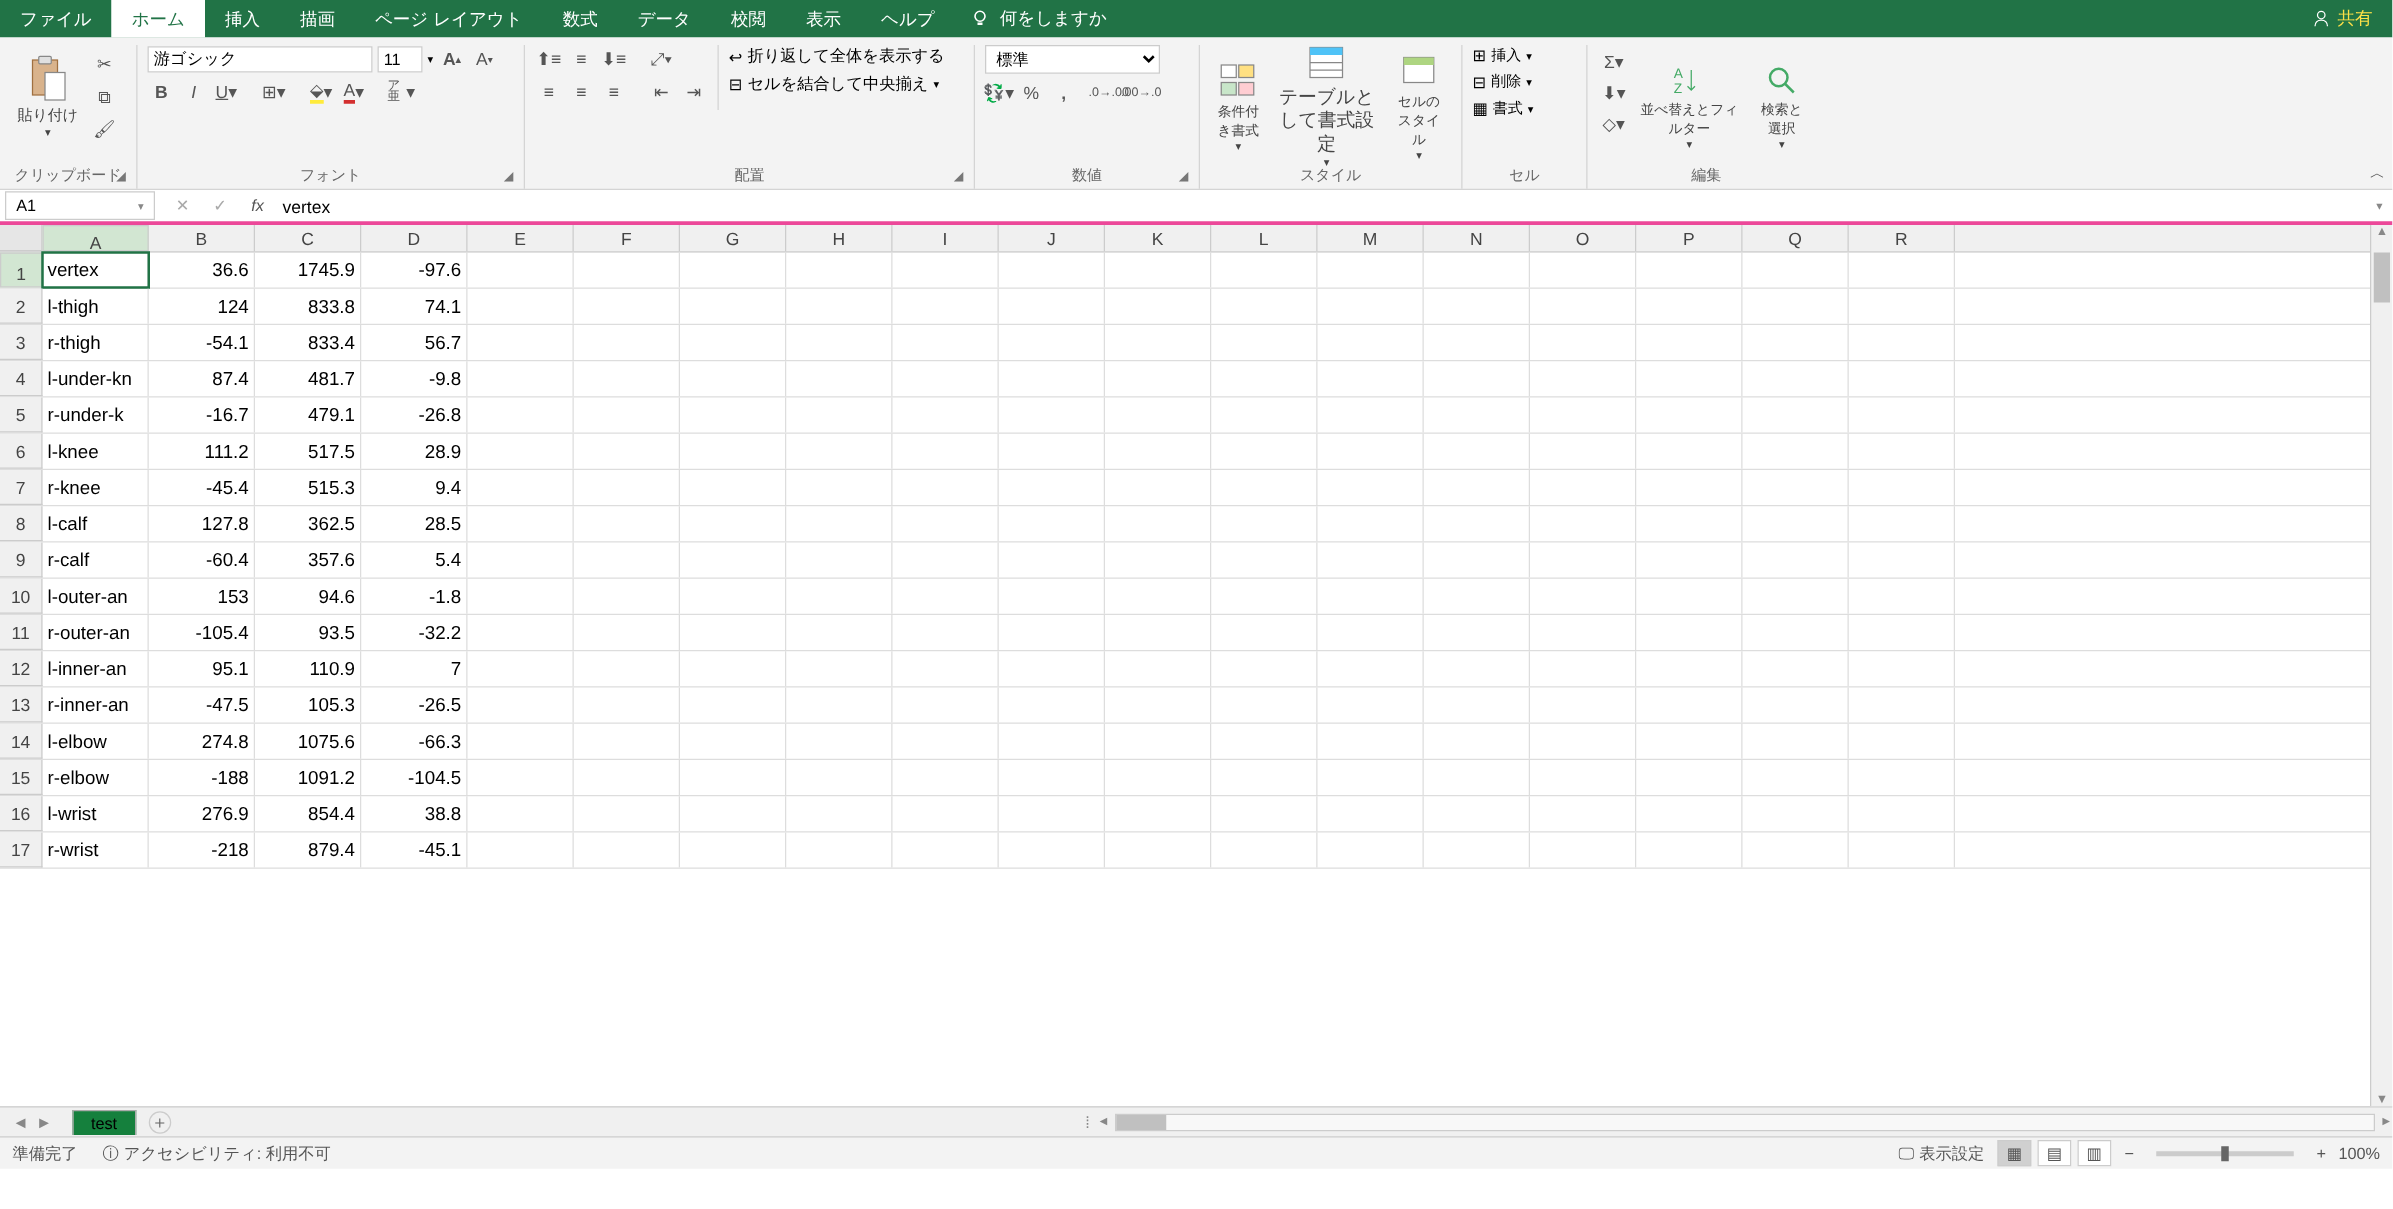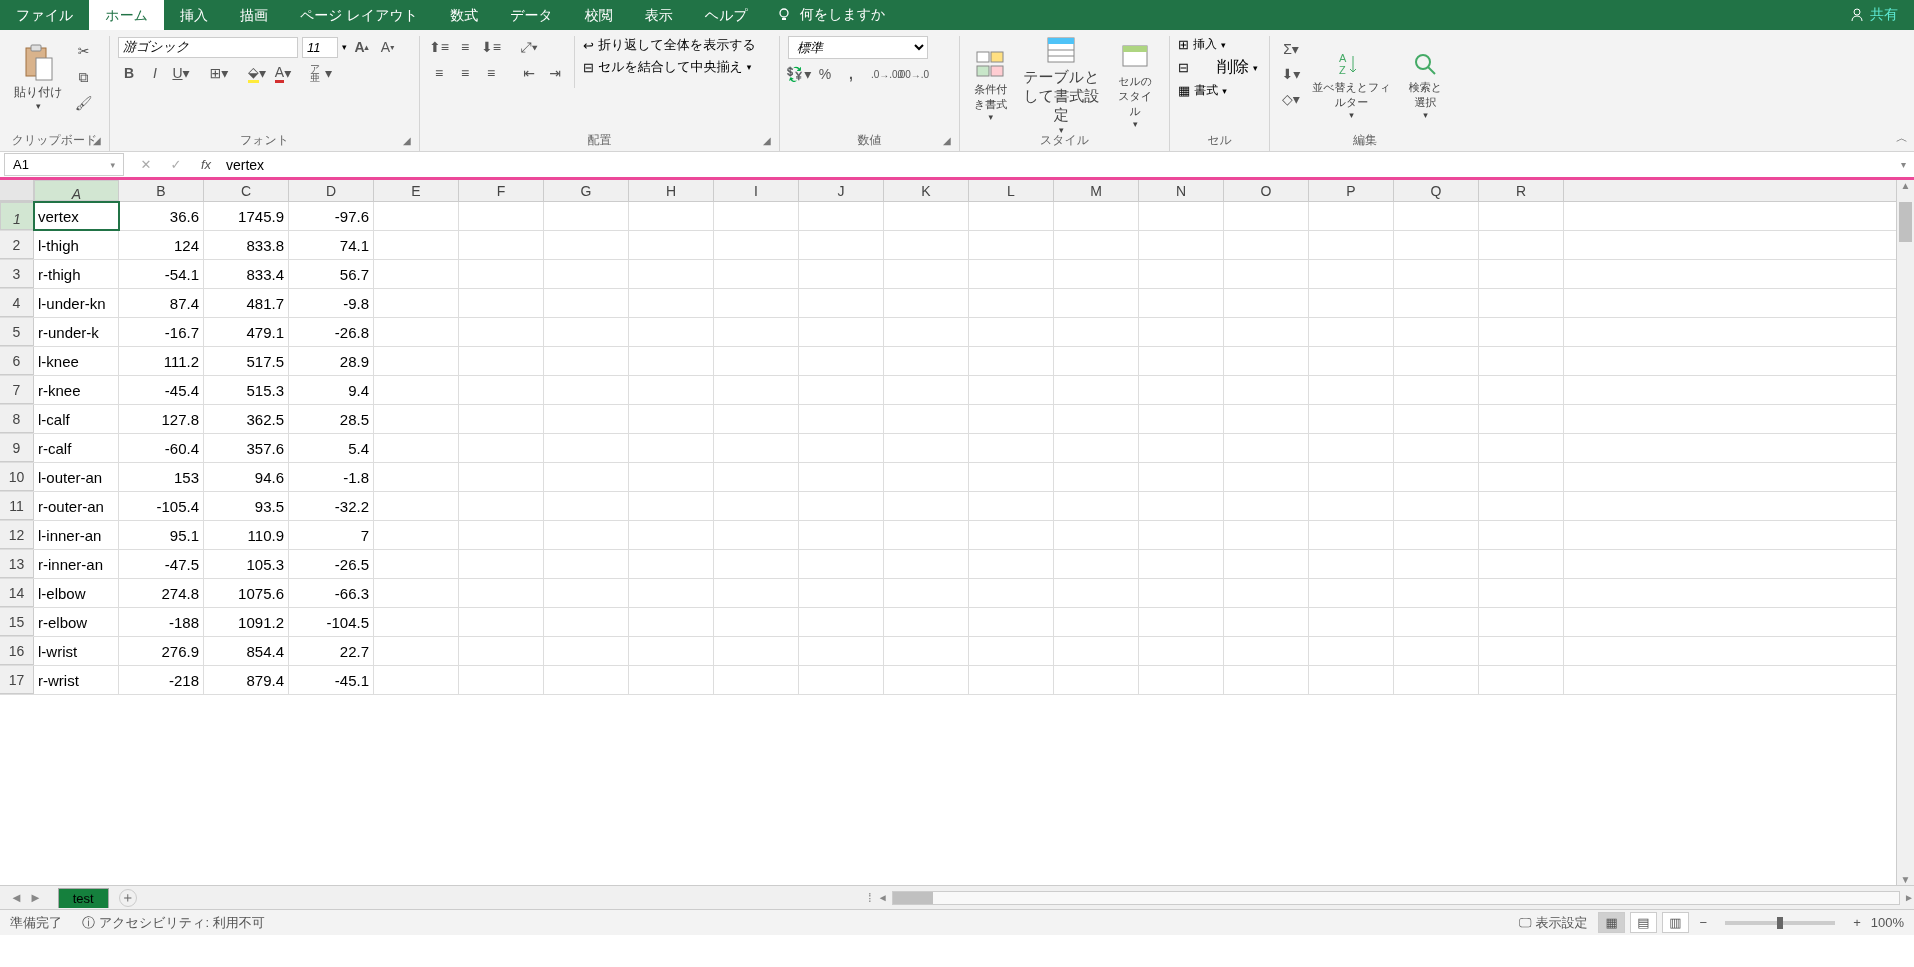--- a/index.html
+++ b/index.html
@@ -5,31 +5,31 @@
 * { box-sizing: border-box; margin: 0; padding: 0; }
 body { font-family: "Yu Gothic UI", "Meiryo", sans-serif; font-size: 13px; background: #fff; overflow: hidden; width: 1914px; height: 967px; position: relative; }
 
 
 .titlebar { height: 30px; background: #217346; display: flex; }
 .tabs { display: flex; height: 30px; }
 .tab { color: #ffffff; padding: 0 16px; line-height: 30px; font-size: 14px; cursor: pointer; }
 .tab.active { background: #fff; color: #217346; }
 .tellme { display: flex; align-items: center; color: #fff; margin-left: 12px; font-size: 14px; }
 .tellme .bulb { margin-right: 8px; }
-.share { margin-left: auto; display: flex; align-items: center; color: #5eead4; padding: 0 16px; font-size: 14px; }
+.share { margin-left: auto; display: flex; align-items: center; color: #fde047; padding: 0 16px; font-size: 14px; }
 
 
 .ribbon { height: 122px; background: #f3f3f3; border-bottom: 1px solid #d4d4d4; display: flex; padding-top: 6px; position: relative; }
 .group { border-right: 1px solid #d4d4d4; padding: 0 8px 18px; display: flex; flex-direction: column; position: relative; }
 .group-label { position: absolute; bottom: 2px; left: 0; right: 0; text-align: center; font-size: 12px; color: #666; }
 .group-dlgicon { position: absolute; right: 4px; bottom: 4px; width: 12px; height: 12px; font-size: 10px; color: #777; }
 .big-btn { display: flex; flex-direction: column; align-items: center; justify-content: center; padding: 2px 6px; font-size: 12px; color: #444; min-width: 40px; cursor: pointer; }
 .big-btn .icon { font-size: 30px; margin-bottom: 2px; }
 .row { display: flex; align-items: center; gap: 4px; margin-bottom: 4px; }
-.sel { background: #fff; border: 1px solid #ccc; padding: 2px 4px; font-size: 13px; font-style: italic; }
+.sel { background: #fff; border: 1px solid #ccc; padding: 2px 4px; font-size: 13px; }
 .small-btn { width: 22px; height: 22px; display: inline-flex; align-items: center; justify-content: center; cursor: pointer; color: #555; font-size: 14px; border-radius: 2px; }
 .collapse-arrow { position: absolute; right: 6px; bottom: 4px; font-size: 12px; color: #555; }
 
 
 .font-name { width: 180px; }
 .font-size { width: 36px; }
 
 
 .num-fmt { width: 140px; }
 
@@ -256,21 +256,21 @@
   </div>
 
   <div class="group" style="width:100px;">
     <div class="row" style="cursor:pointer;">
         <span>⊞</span>
         <span style="font-size:12px;">挿入</span>
         <span style="font-size:9px;">▾</span>
       </div>
     <div class="row" style="cursor:pointer;">
         <span>⊟</span>
-        <span style="font-size:16px;margin-left:24px;">削除</span>
+        <span style="font-size:12px;">削除</span>
         <span style="font-size:9px;">▾</span>
       </div>
     <div class="row" style="cursor:pointer;">
         <span>▦</span>
         <span style="font-size:12px;">書式</span>
         <span style="font-size:9px;">▾</span>
       </div>
     <div class="group-label">セル</div>
   </div>
 
@@ -658,21 +658,21 @@
           <div class="cell col-def num"></div>
           <div class="cell col-def num"></div>
           <div class="cell col-def num"></div>
           <div class="cell col-def num"></div>
         </div>
         <div class="data-row">
           <div class="rowhdr">16</div>
           <div class="cell col-def text">l-wrist</div>
           <div class="cell col-def num">276.9</div>
           <div class="cell col-def num">854.4</div>
-          <div class="cell col-def num">22.7</div>
+          <div class="cell col-def num">38.8</div>
           <div class="cell col-def num"></div>
           <div class="cell col-def num"></div>
           <div class="cell col-def num"></div>
           <div class="cell col-def num"></div>
           <div class="cell col-def num"></div>
           <div class="cell col-def num"></div>
           <div class="cell col-def num"></div>
           <div class="cell col-def num"></div>
           <div class="cell col-def num"></div>
           <div class="cell col-def num"></div>

